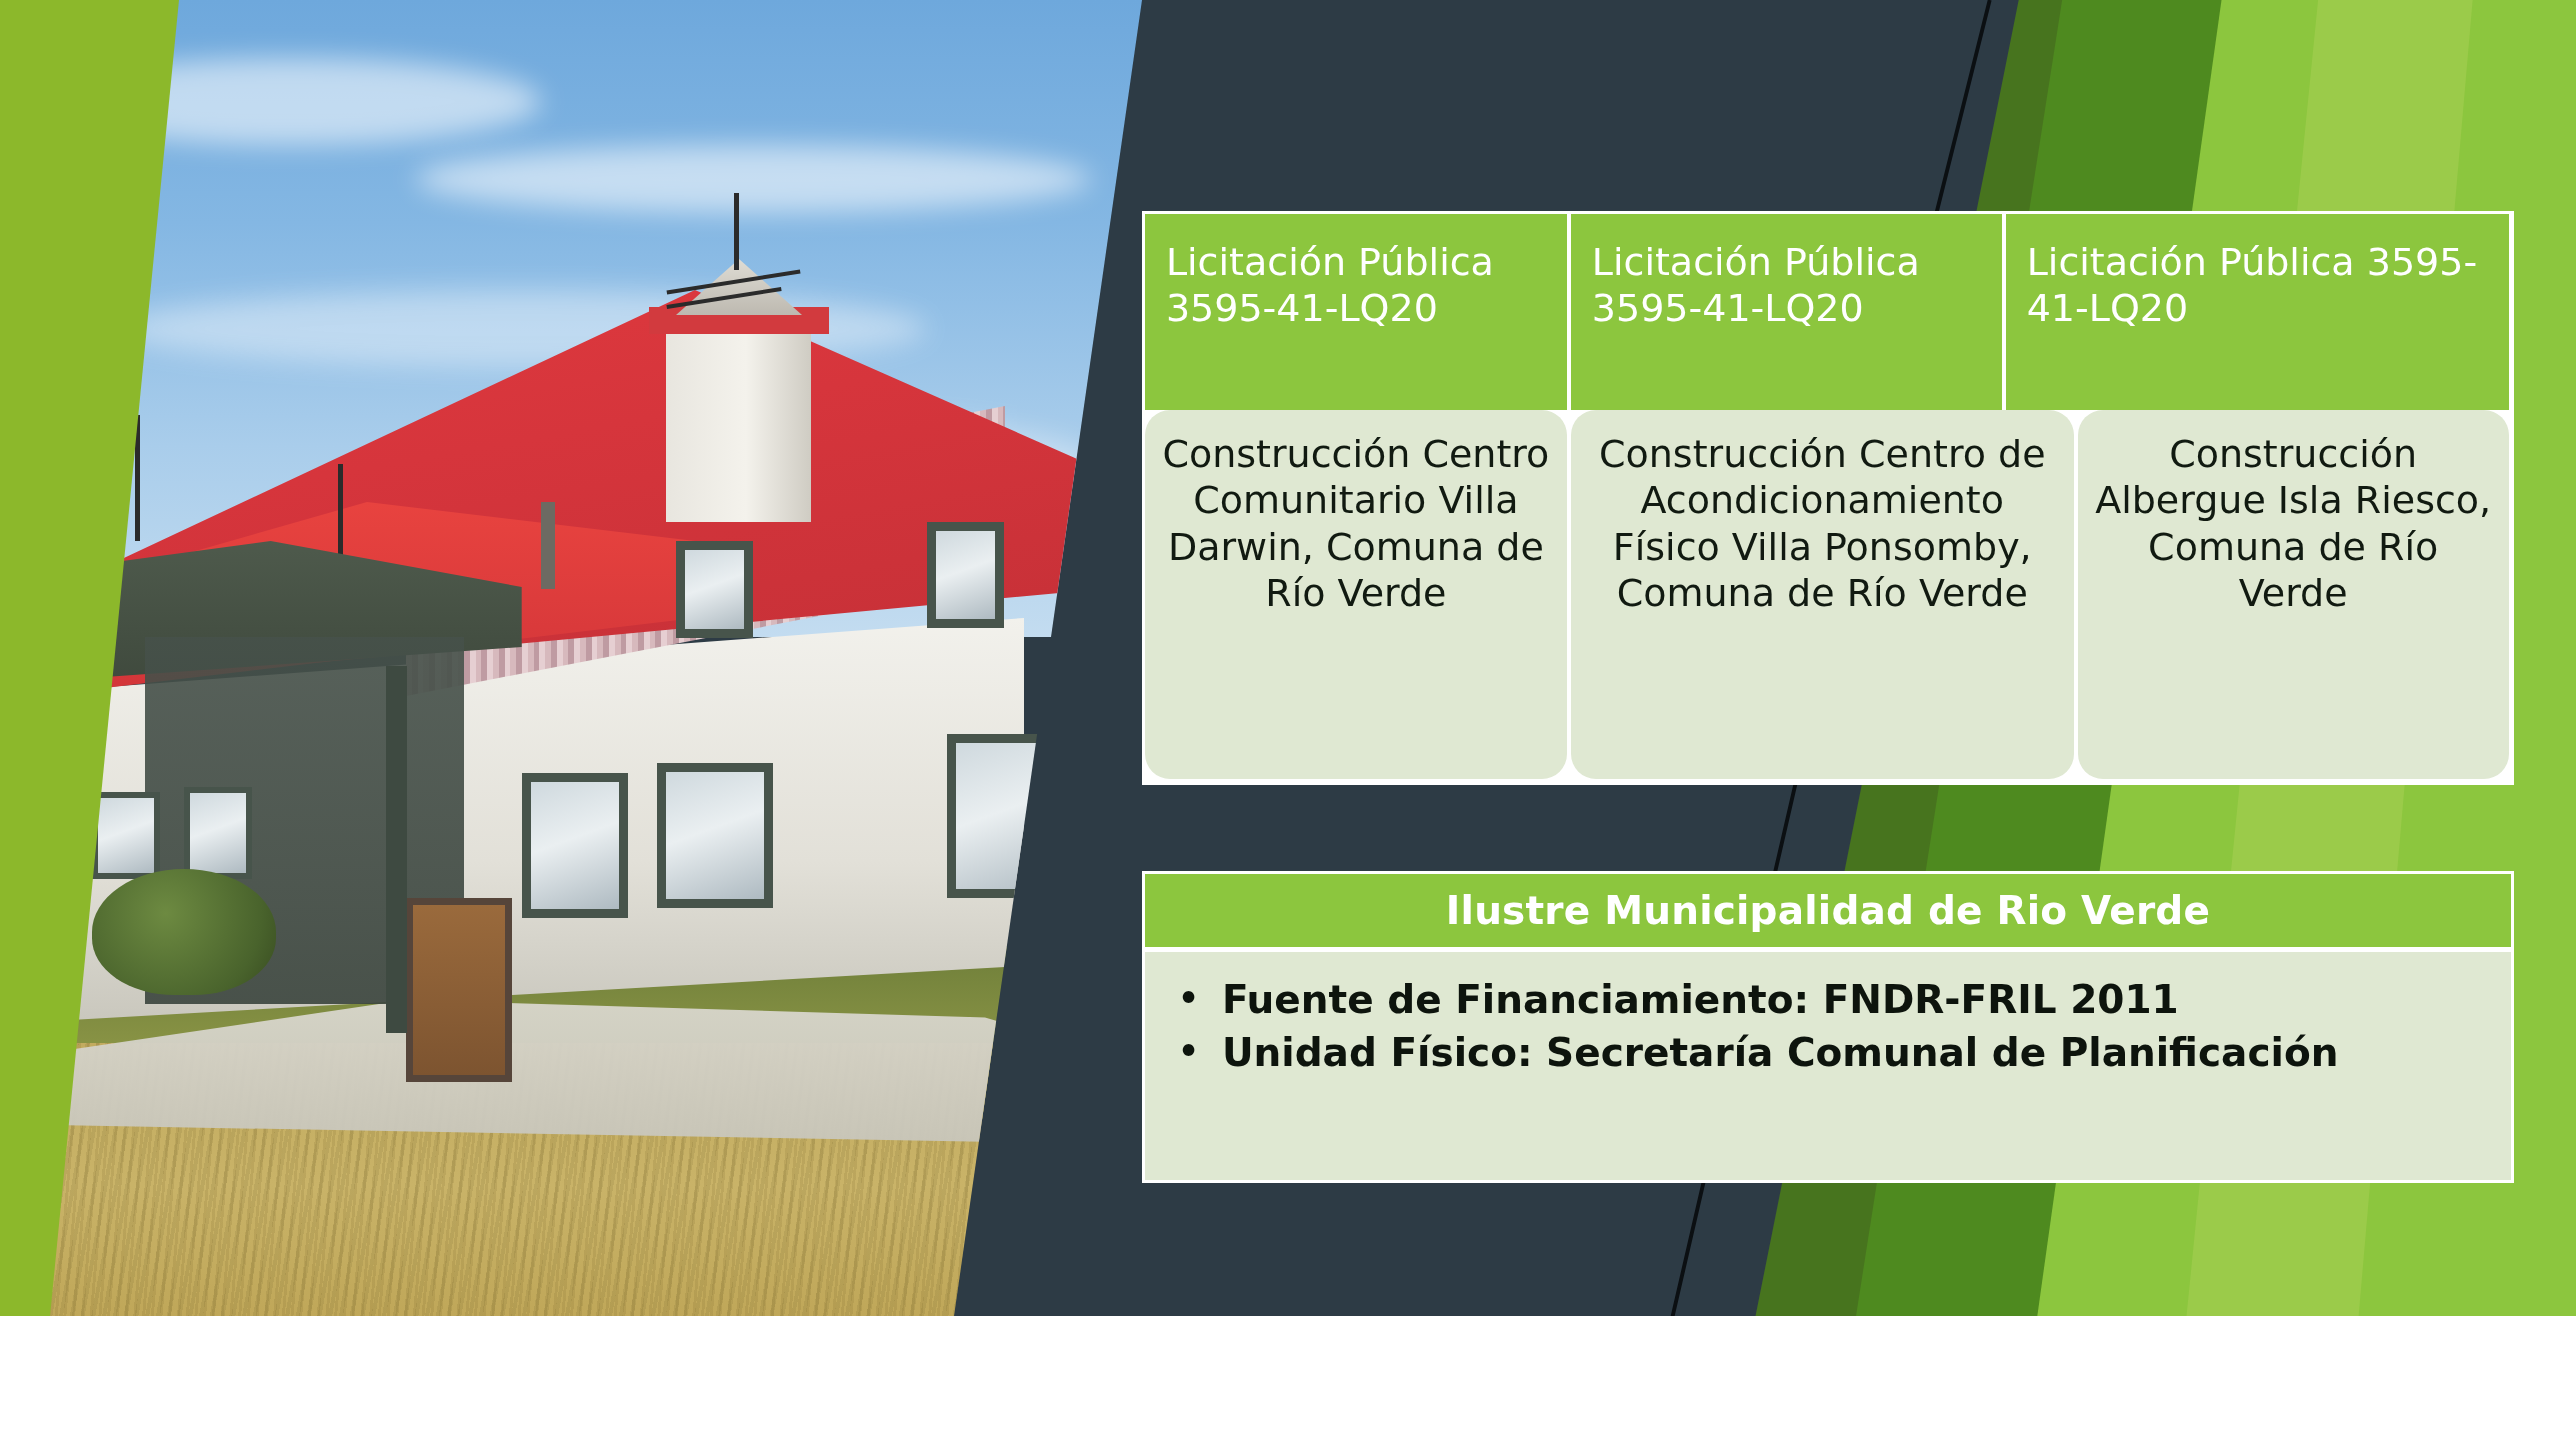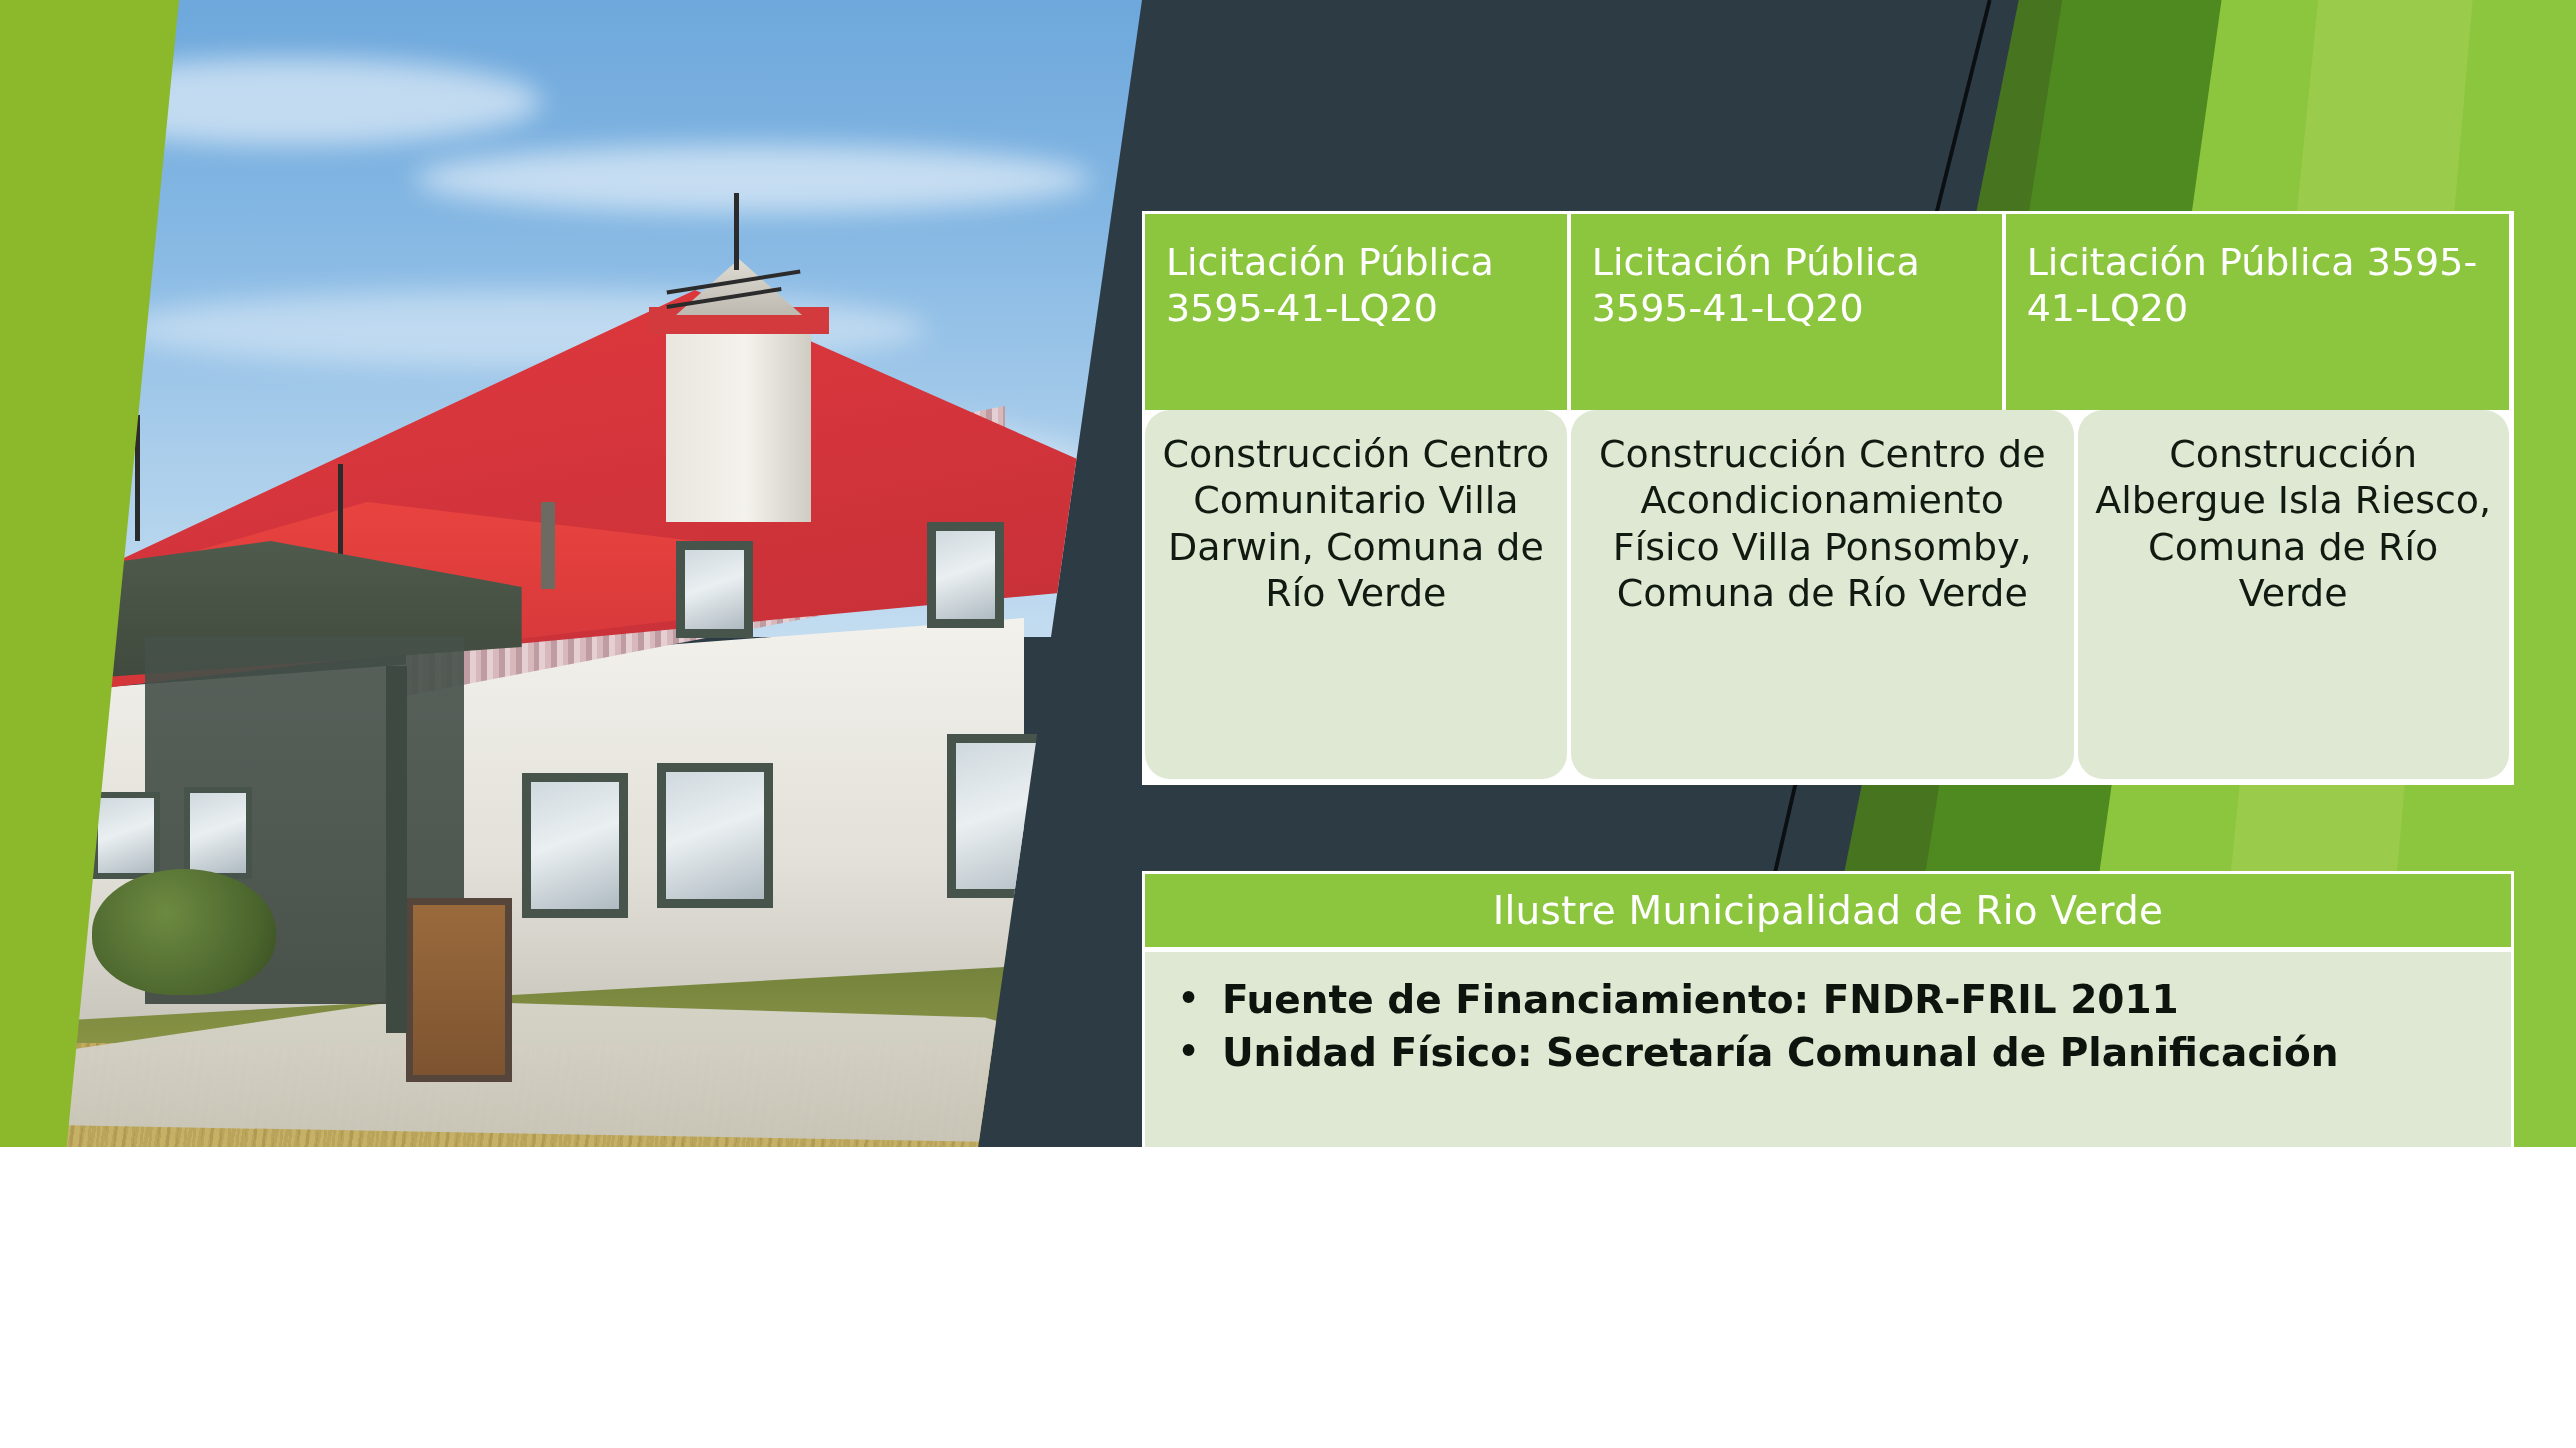--- a/index.html
+++ b/index.html
@@ -2,21 +2,21 @@
 <html><head>
 <meta charset="utf-8">
 <style>
   * { margin:0; padding:0; box-sizing:border-box; }
   html,body { background:#ffffff; }
   body { font-family:"DejaVu Sans", sans-serif; }
 
   #slide {
     position:relative;
     width:2576px;
-    height:1147px;
+    height:1316px;
     overflow:hidden;
     background:#2d3b45;
   }
 
   
   #bg-art {
     position:absolute;
     inset:0;
     width:2576px;
     height:1449px;
@@ -194,21 +194,21 @@
     width:1372px; height:312px;
     background:#ffffff;
     display:flex;
     flex-direction:column;
     padding:2.9px;
   }
   #info-title {
     height:73px;
     background:#8cc63e;
     color:#ffffff;
-    font-weight:normal;
+    font-weight:bold;
     font-size:39px;
     display:flex;
     align-items:center;
     justify-content:center;
     letter-spacing:0.2px;
   }
   #info-body {
     flex:1;
     background:#dfe8d2;
     margin-top:4.8px;

